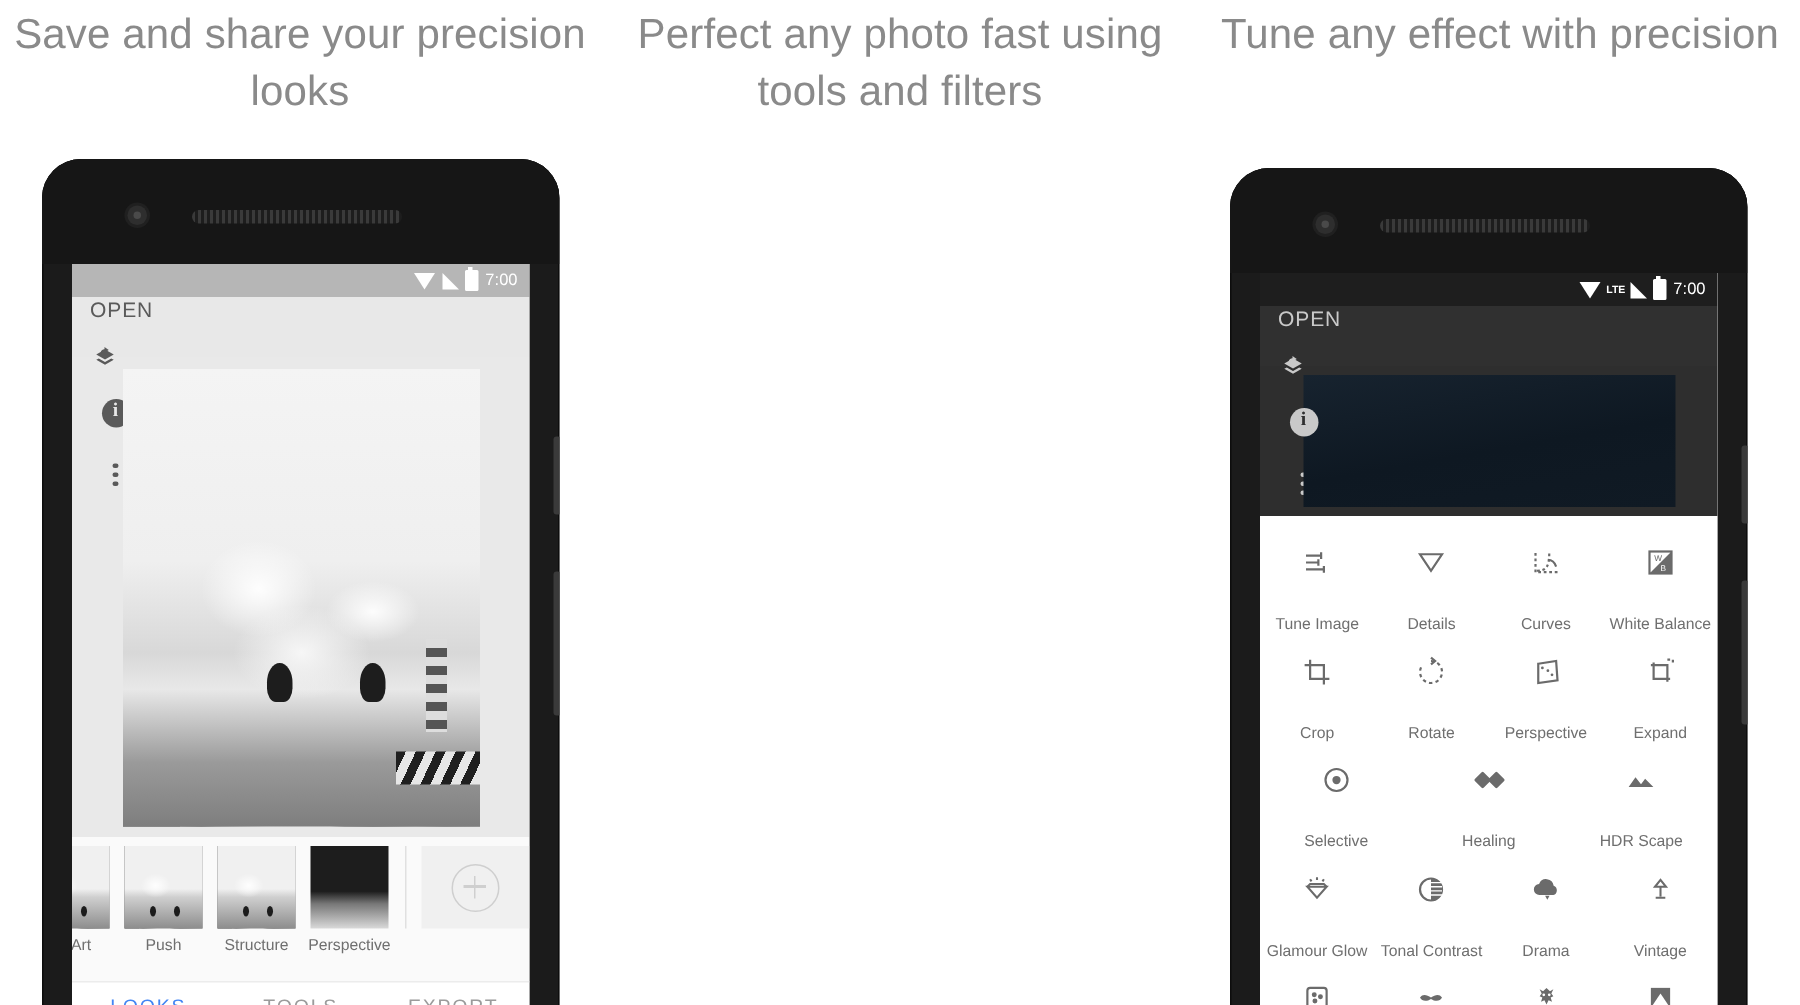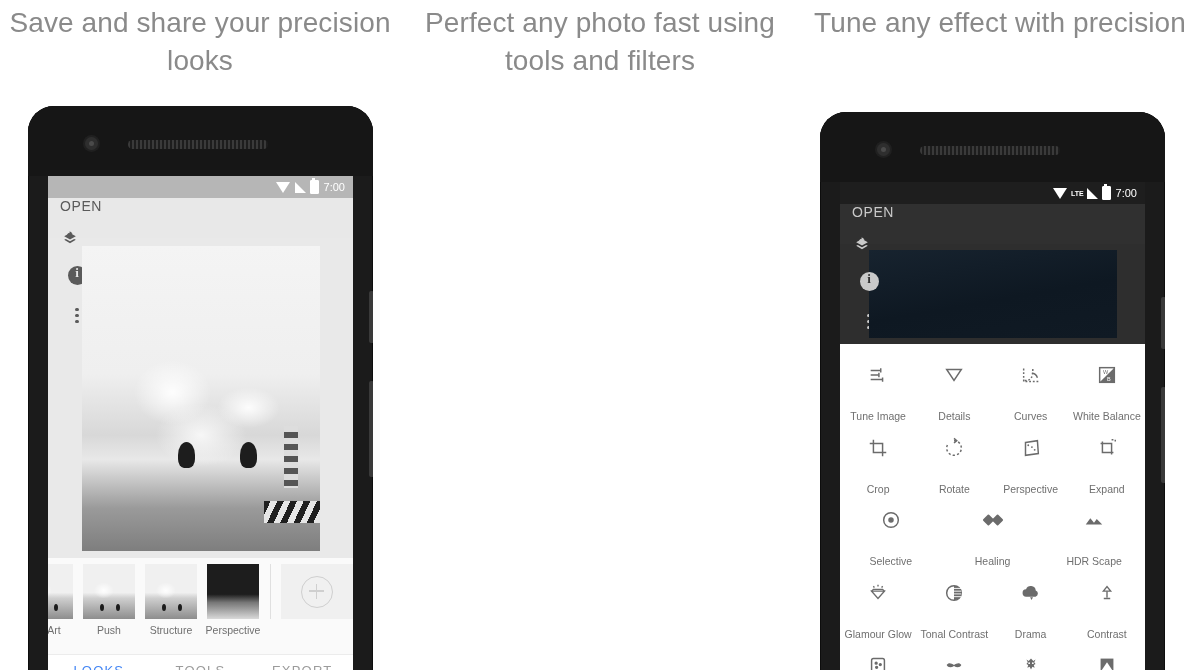--- a/index.html
+++ b/index.html
@@ -419,21 +419,21 @@
               </div>
               <div class="tl">Drama</div>
             </div>
             <div class="tool">
               <div class="ti">
                 <svg width="22" height="22" viewBox="0 0 24 24" fill="none" stroke="currentColor" stroke-width="1.5">
                     <path d="M8 10l4-5 4 5z"></path>
                     <path d="M12 10v7M8.5 18h7"></path>
                   </svg>
               </div>
-              <div class="tl">Contrast</div>
+              <div class="tl">Vintage</div>
             </div>
           </div>
 
           <div class="tool-row">
             <div class="tool">
               <div class="ti">
                 <svg width="22" height="22" viewBox="0 0 24 24" fill="none" stroke="currentColor" stroke-width="1.6">
                     <rect x="5" y="5" width="14" height="14" rx="2"></rect>
                     <circle cx="10" cy="10" r="1" fill="currentColor"></circle>
                     <circle cx="14.5" cy="11.5" r="1" fill="currentColor"></circle>

